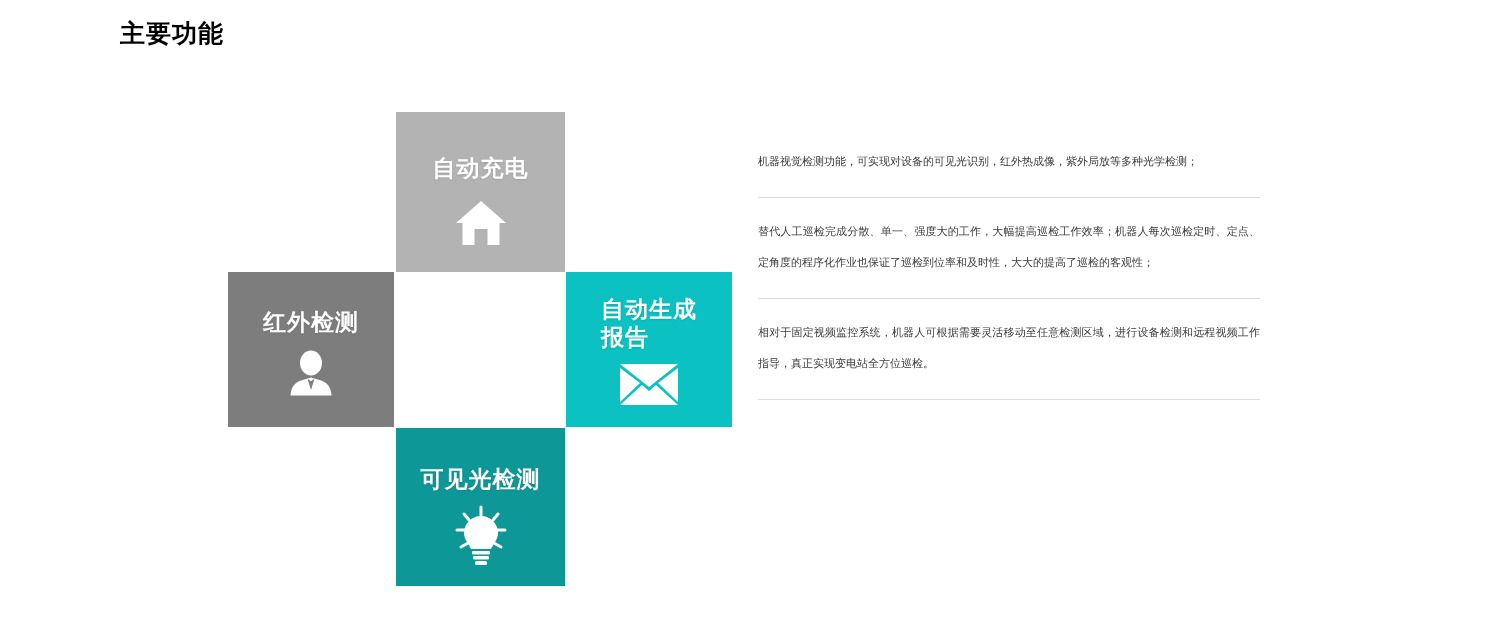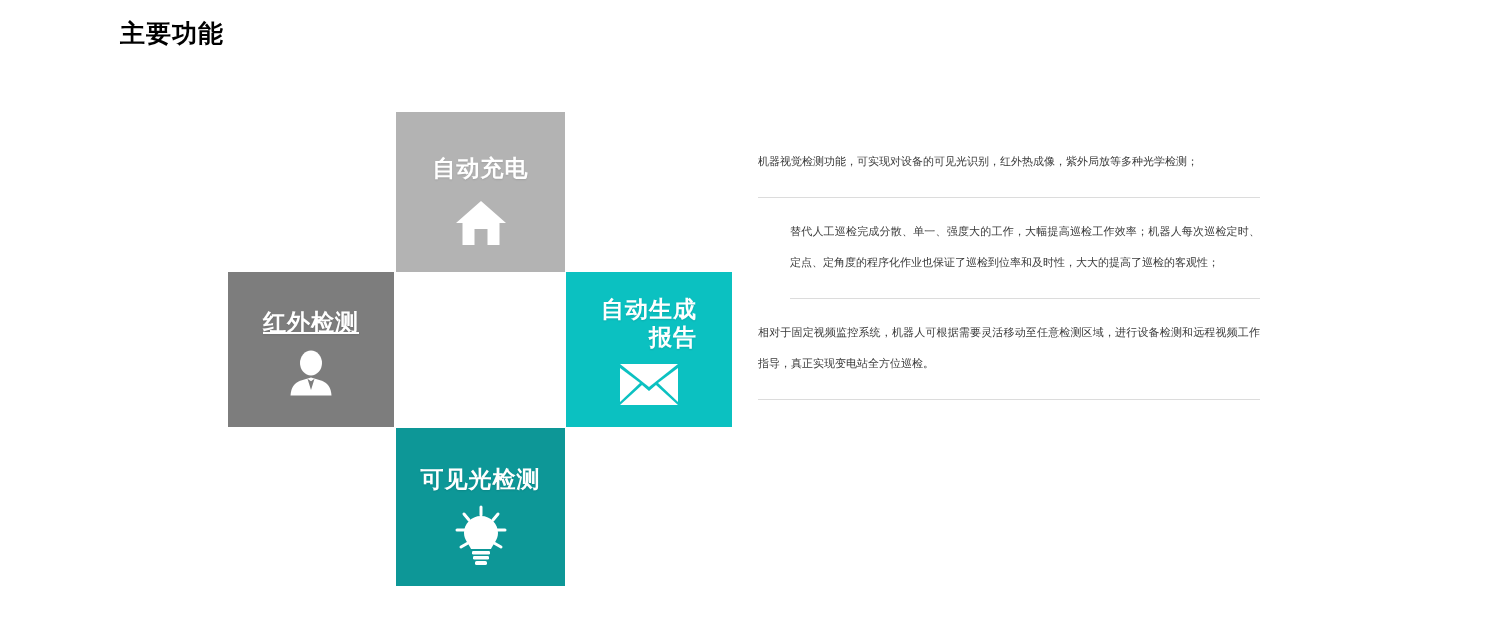--- a/index.html
+++ b/index.html
@@ -36,21 +36,21 @@
     height: 474px;
   }
   .tile {
     position: absolute;
     box-sizing: border-box;
     display: flex;
     flex-direction: column;
     align-items: center;
     justify-content: flex-start;
     color: #ffffff;
-    text-align: right;
+    text-align: left;
   }
   .tile-label {
     font-size: 23px;
     font-weight: bold;
     line-height: 28px;
     letter-spacing: 1px;
     text-shadow: 0 1px 2px rgba(0,0,0,0.10);
     white-space: pre-line;
   }
   .tile-icon {
@@ -69,21 +69,20 @@
   }
   #tile-auto-charge .tile-icon { margin-top: 16px; }
 
   
   #tile-infrared {
     left: 0px;    
     top: 160px;   
     width: 166px; 
     height: 155px;
     padding-top: 36px;
-    text-decoration: underline;
   }
   #tile-infrared .tile-icon { margin-top: 14px; }
 
   
   #tile-report {
     left: 338px;  
     top: 160px;   
     width: 166px; 
     height: 155px;
     padding-top: 23px;
@@ -186,21 +185,21 @@
 
 </div>
 
 <div id="feature-list">
 
   <div class="feature-item" style="border-bottom-color: rgb(220, 220, 220);">
     <p class="feature-text">机器视觉检测功能，可实现对设备的可见光识别，红外热成像，紫外局放等多种光学检测；</p>
   </div>
 
 
-  <div class="feature-item" style="border-bottom-color: rgb(220, 220, 220); margin-left: 32px;">
+  <div class="feature-item" style="border-bottom-color: rgb(220, 220, 220);">
     <p class="feature-text">替代人工巡检完成分散、单一、强度大的工作，大幅提高巡检工作效率；机器人每次巡检定时、定点、定角度的程序化作业也保证了巡检到位率和及时性，大大的提高了巡检的客观性；</p>
   </div>
 
   <div class="feature-item" style="border-bottom-color: rgb(220, 220, 220);">
     <p class="feature-text">相对于固定视频监控系统，机器人可根据需要灵活移动至任意检测区域，进行设备检测和远程视频工作指导，真正实现变电站全方位巡检。</p>
   </div>
 
 </div>
 
 </body></html>

